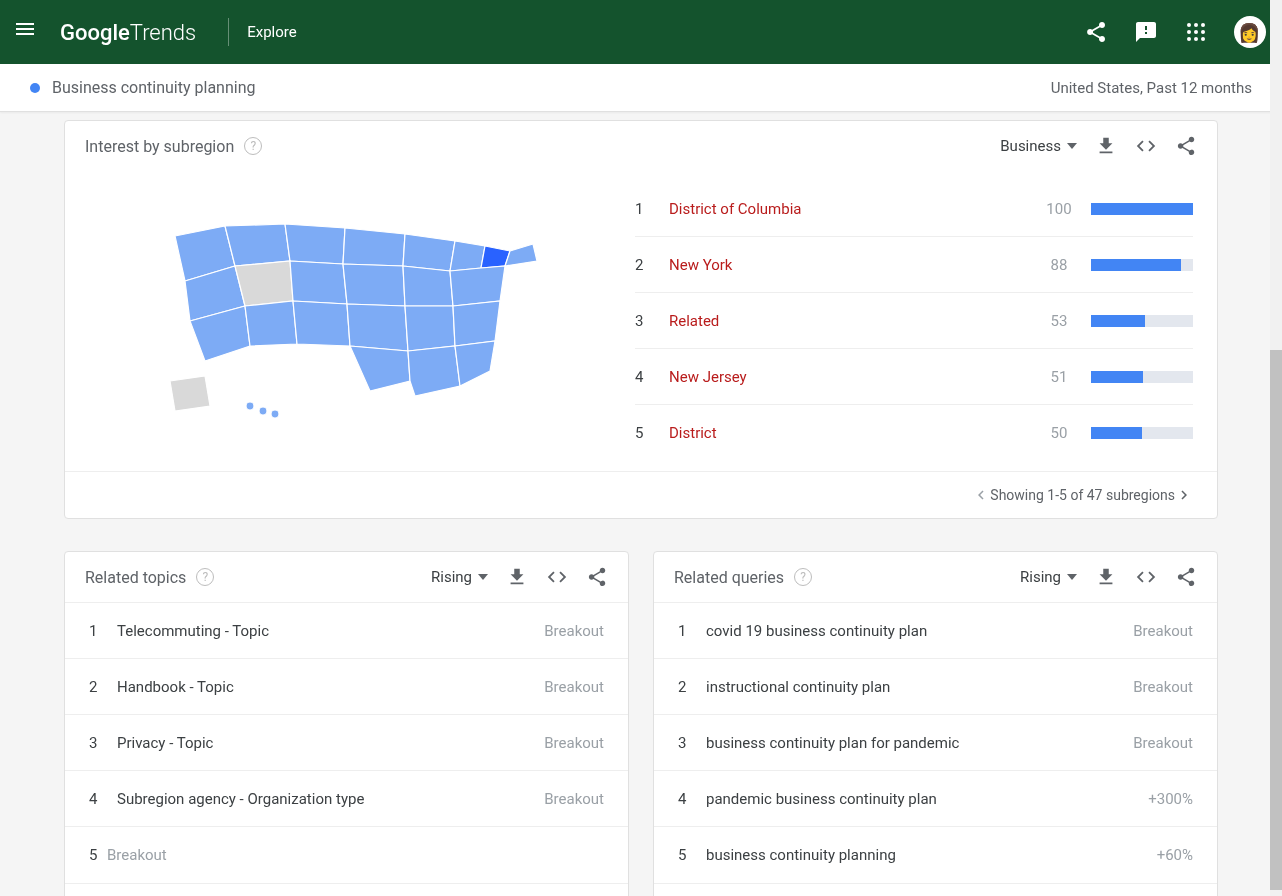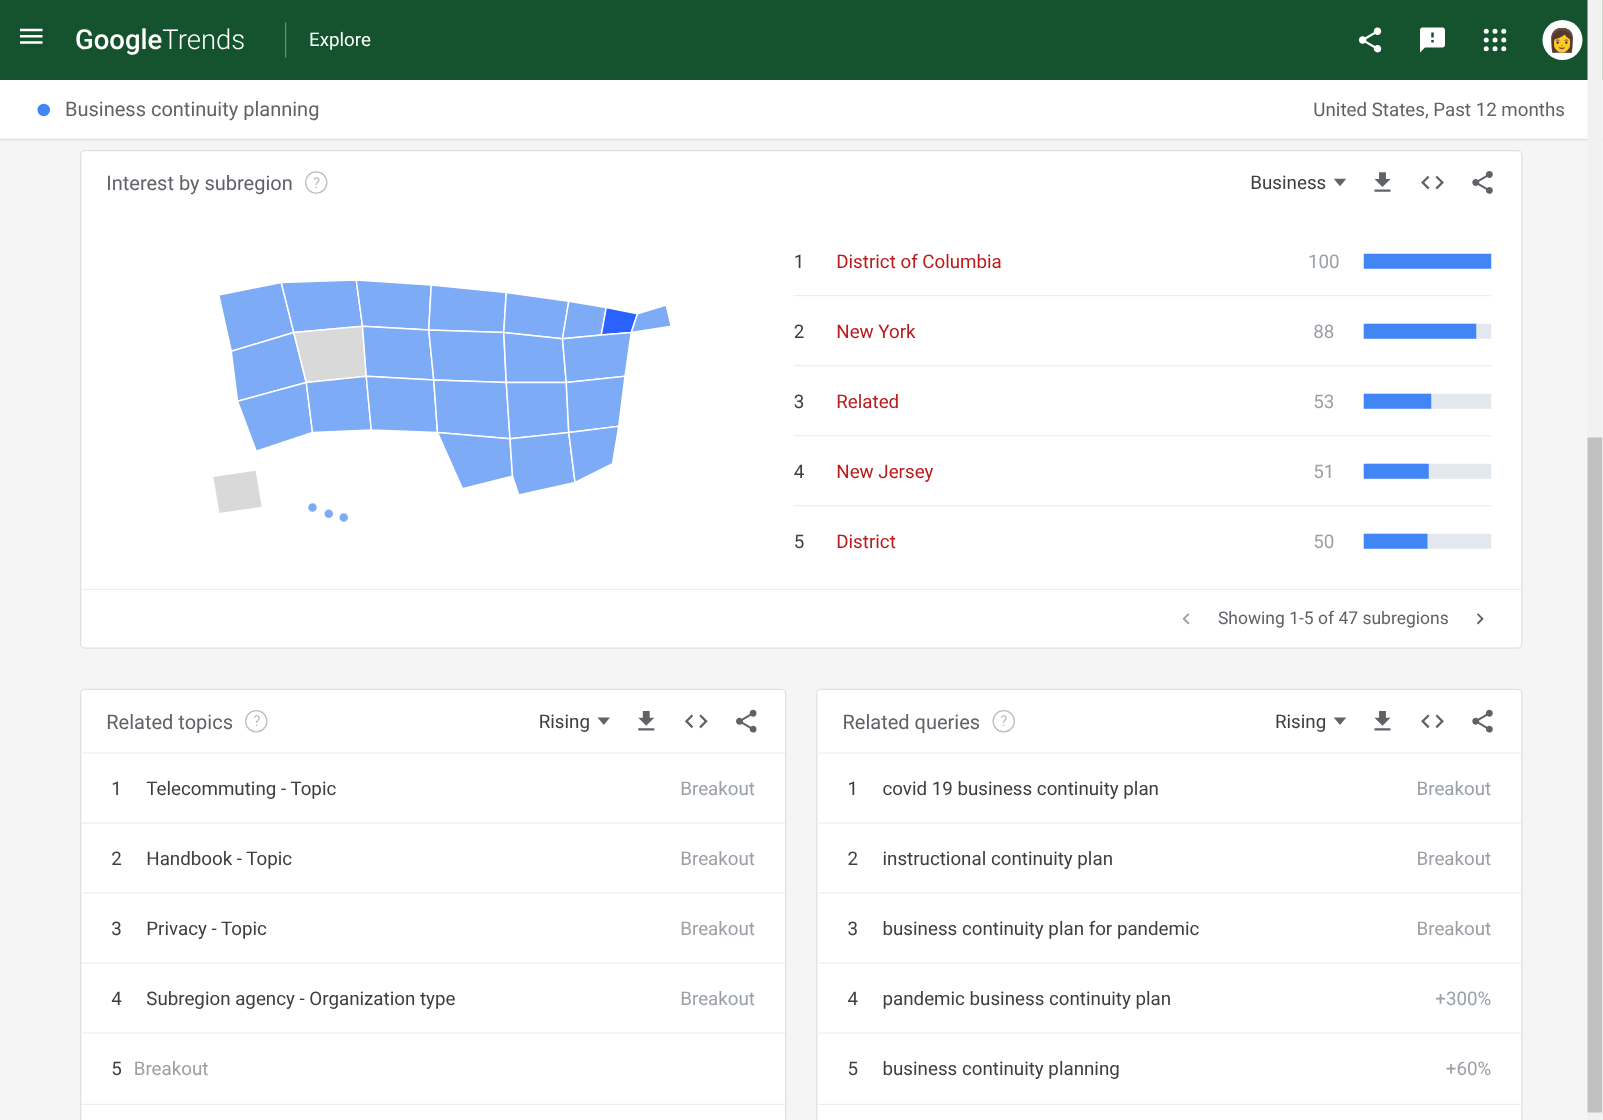--- a/index.html
+++ b/index.html
@@ -34,21 +34,21 @@
 .map-body { display:flex; padding: 10px 0 10px 0; }
 .map-side { width: 560px; padding: 10px 20px 20px 40px; display:flex; align-items:center; justify-content:center; }
 .list-side { flex:1; padding: 0 24px 0 10px; }
 .region-row { display:flex; align-items:center; height: 56px; border-bottom: 1px solid #eee; }
 .region-row:last-child { border-bottom:none; }
 .region-rank { width: 20px; font-size:15px; color:#3c4043; }
 .region-name { flex:1; font-size:15px; color:#b91c1c; margin-left: 14px; }
 .region-val { font-size:15px; color:#9aa0a6; margin-right: 14px; width:36px; text-align:center; }
 .bar-track { width: 102px; height: 12px; background:#e3e7ee; }
 .bar-fill { height:100%; background:#4285f4; }
-.pager { display:flex; align-items:center; justify-content:flex-end; padding: 14px 24px; color:#5f6368; font-size:14px; gap:16px; border-top:1px solid #eee; }
+.pager { display:flex; align-items:center; justify-content:flex-end; padding: 14px 24px; color:#5f6368; font-size:14px; border-top:1px solid #eee; }
 .chev { width:18px; height:18px; fill:#9aa0a6; cursor:pointer; }
 .two-col { display:flex; gap: 24px; margin-top: 24px; }
 .col { flex:1; }
 .rel-row { display:flex; align-items:center; padding: 0 24px; height: 56px; border-bottom:1px solid #eee; }
 .rel-row:last-of-type { border-bottom:none; }
 .rel-rank { width:18px; font-size:15px; color:#3c4043; }
 .rel-name { flex:1; margin-left: 10px; font-size:15px; color:#3c4043; }
 .rel-val { font-size:15px; color:#9aa0a6; }
 .pager-center { display:flex; align-items:center; justify-content:center; padding: 14px 24px; color:#5f6368; font-size:14px; gap:16px; border-top:1px solid #eee; }
 .scrollbar { position:absolute; right:0; top:0; width:12px; height:100%; background:#f1f1f1; }

